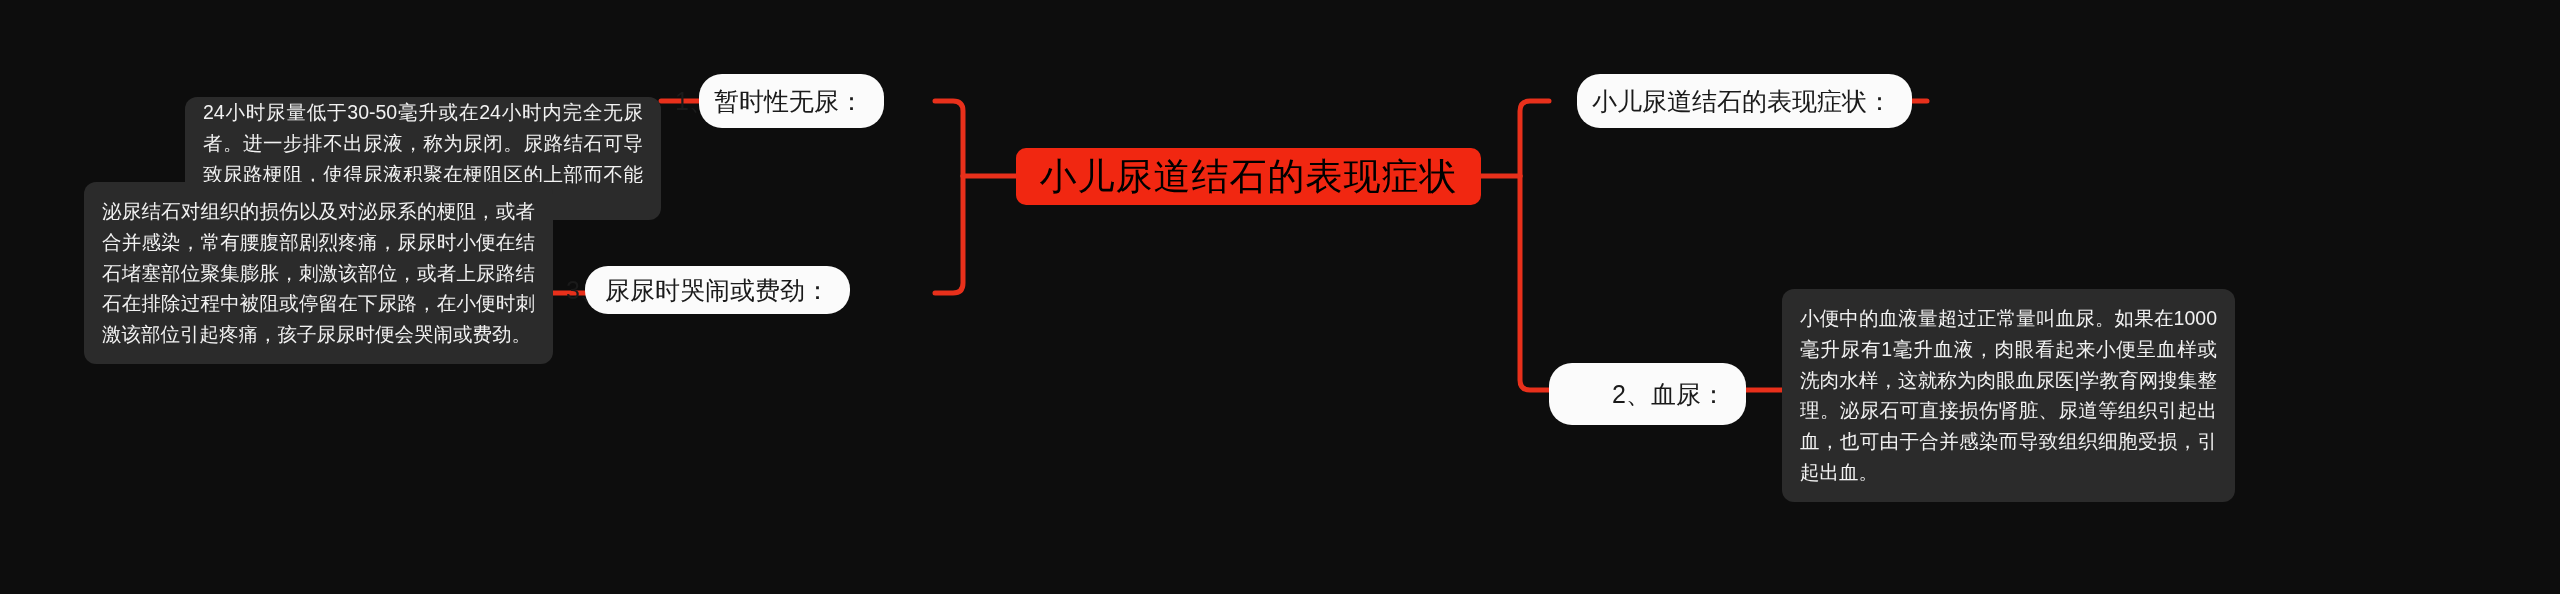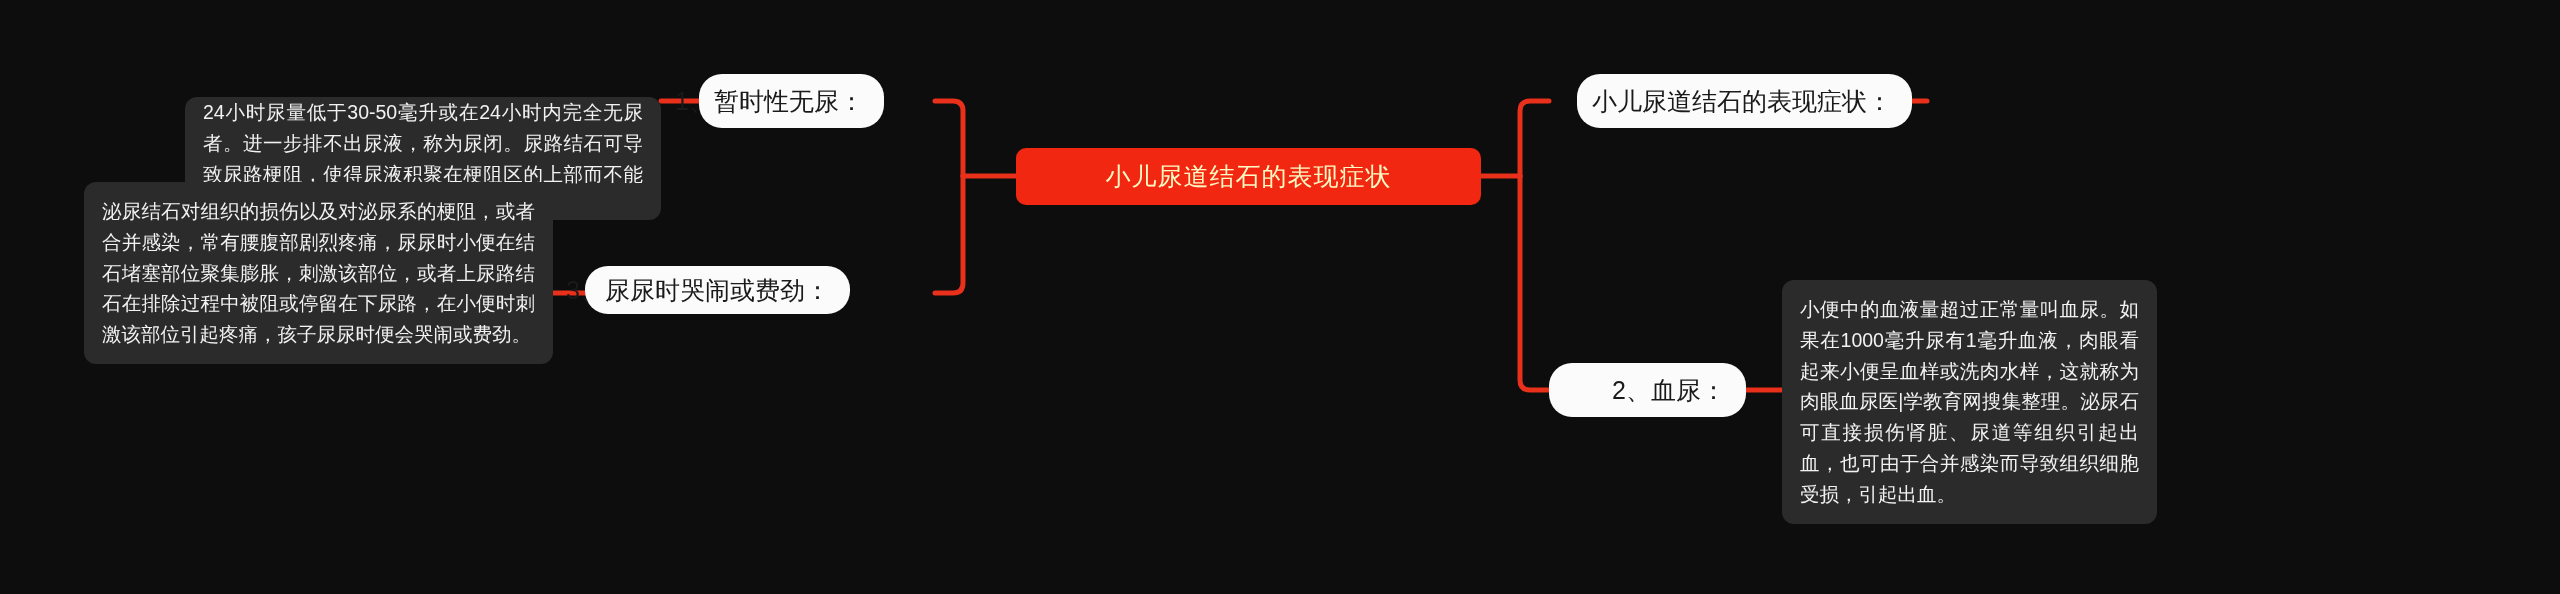--- a/index.html
+++ b/index.html
@@ -30,24 +30,24 @@
   .node {
     position: absolute;
     box-sizing: border-box;
     border-radius: 12px;
     display: flex;
     align-items: center;
   }
   
   .root-node {
     background: #f12711;
-    color: #fef9c3;
+    color: #000000;
     border-radius: 10px;
     justify-content: center;
-    font-size: 25px;
+    font-size: 37px;
     letter-spacing: 1px;
     white-space: nowrap;
   }
   
   .topic-node {
     background: #fbfbfb;
     color: #1a1a1a;
     border-radius: 23px;
     font-size: 25px;
     padding: 0 20px;
@@ -112,21 +112,21 @@
 
   <div class="node topic-node" style="left:585px; top:266px; width:265px; height:48px;">
     <span>3、尿尿时哭闹或费劲：</span>
   </div>
 
   <div class="node topic-node" style="left:1549px; top:74px; width:335px; height:54px;margin-left:28px;">
     <span>小儿尿道结石的表现症状：</span>
   </div>
 
 
-  <div class="node topic-node" style="left:1549px; top:363px; width:197px; height:54px;">
+  <div class="node topic-node" style="left:1549px; top:363px; width:197px; height:62px;">
     <span>2、血尿：</span>
   </div>
 
-  <div class="node detail-node" style="left:1782px; top:280px; width:375px; height:auto;">
+  <div class="node detail-node" style="left:1782px; top:289px; width:453px; height:auto;">
     <span>小便中的血液量超过正常量叫血尿。如果在1000毫升尿有1毫升血液，肉眼看起来小便呈血样或洗肉水样，这就称为肉眼血尿医|学教育网搜集整理。泌尿石可直接损伤肾脏、尿道等组织引起出血，也可由于合并感染而导致组织细胞受损，引起出血。</span>
   </div>
 
 </div>
 
 </body></html>

